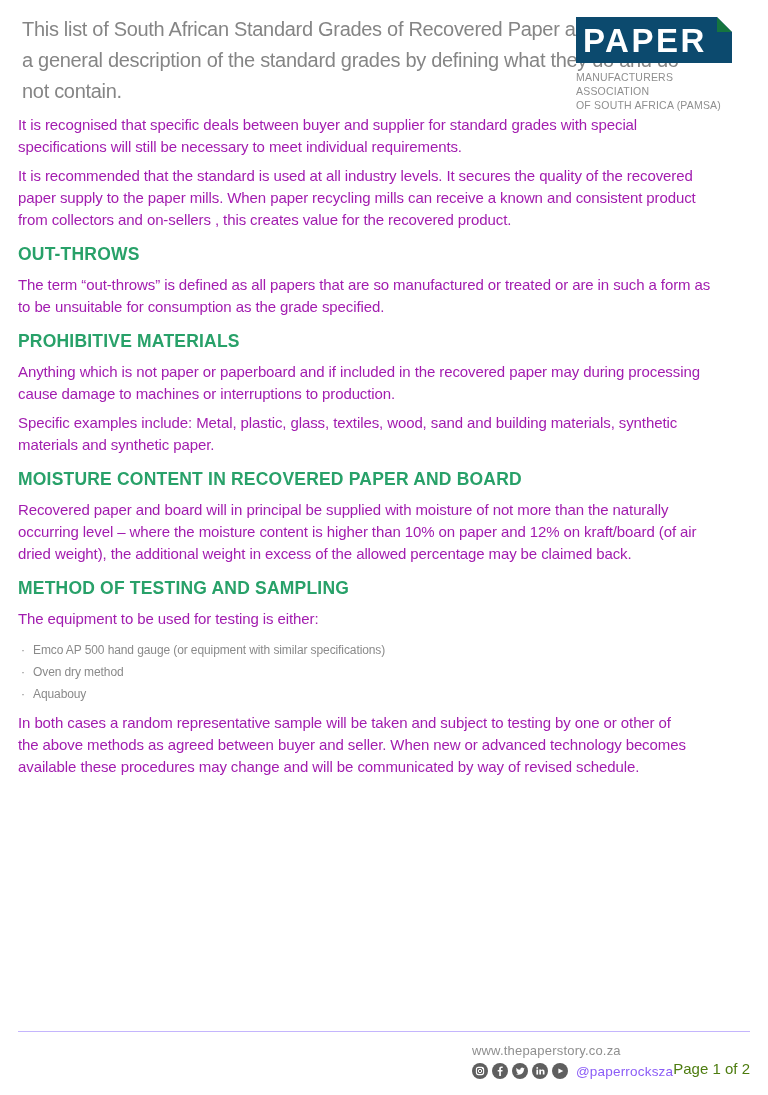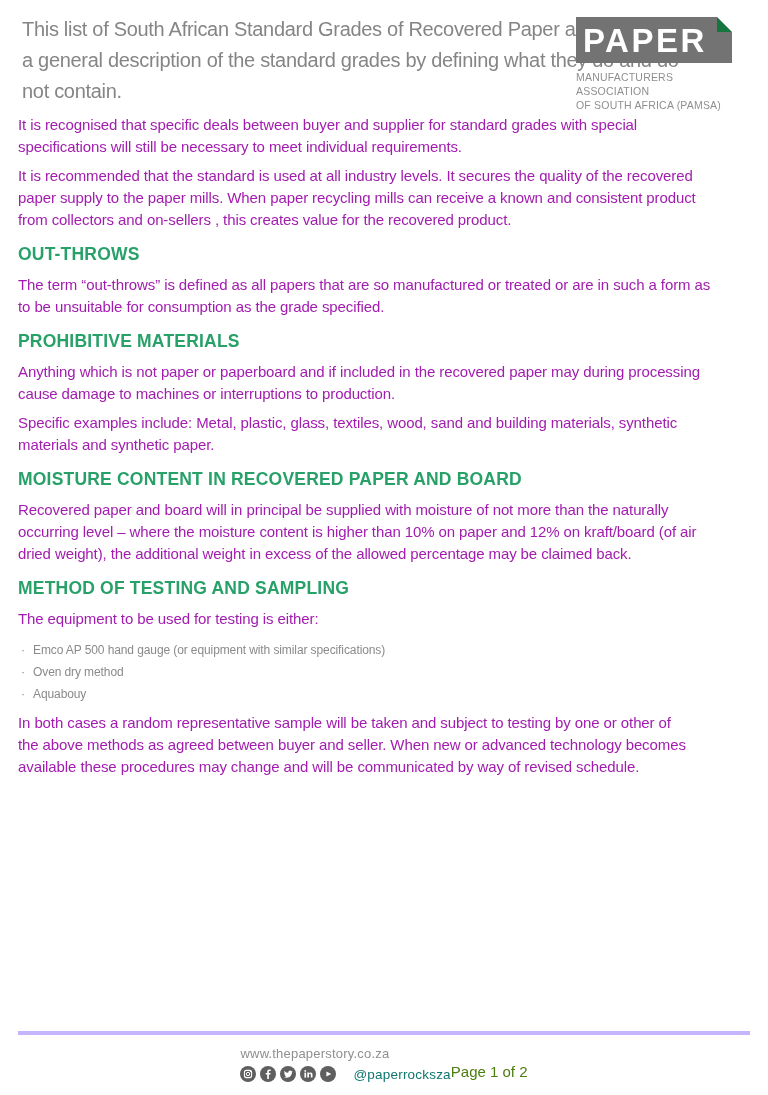--- a/index.html
+++ b/index.html
@@ -22,21 +22,21 @@
     color: #6b92ba;
     letter-spacing: 0.5px;
     white-space: pre-line;
   }
 
   
   .logo { position: absolute; top: 17px; right: 22px; width: 170px; }
   .logo-box {
     position: relative;
     width: 156px; height: 46px;
-    background: #737373;
+    background: #0c4a6e;
     display: flex; align-items: center;
     padding-left: 7px;
     clip-path: polygon(0 0, calc(100% - 15px) 0, 100% 15px, 100% 100%, 0 100%);
   }
   .logo-box .brand {
     color: #ffffff;
     font-size: 33px;
     font-weight: bold;
     letter-spacing: 2.5px;
     line-height: 1;
@@ -89,29 +89,29 @@
     font-size: 12px;
     line-height: 22px;
     color: #8a8a8a;
     letter-spacing: -0.1px;
   }
   ul.bullets li::before { content: "\00B7"; position: absolute; left: 3px; }
 
   footer.doc-footer {
     position: absolute;
     left: 18px; right: 18px; top: 1031px;
-    border-top: 4px solid #c4b5fd;
+    border-top: 1px solid #c4b5fd;
     padding-top: 11px;
     display: flex;
-    justify-content: center;
+    justify-content: flex-end;
   }
   .site-url { font-size: 13px; color: #8f8f8f; letter-spacing: 0.2px; }
   .social-row { display: flex; align-items: center; gap: 4px; margin-top: 5px; }
   .social-row svg { display: block; }
-  .handle { font-size: 13.5px; color: #0f766e; margin-left: 13px; letter-spacing: 0.2px; }
+  .handle { font-size: 13.5px; color: #8b5cf6; margin-left: 4px; letter-spacing: 0.2px; }
   .page-num { font-size: 15px; color: #4d7c0f; align-self: flex-end; padding-bottom: 2px; }
 </style>
 </head>
 <body>
 
 <div class="page">
 
   <div class="logo">
     <div class="logo-box">
       <span class="brand">PAPER</span>

